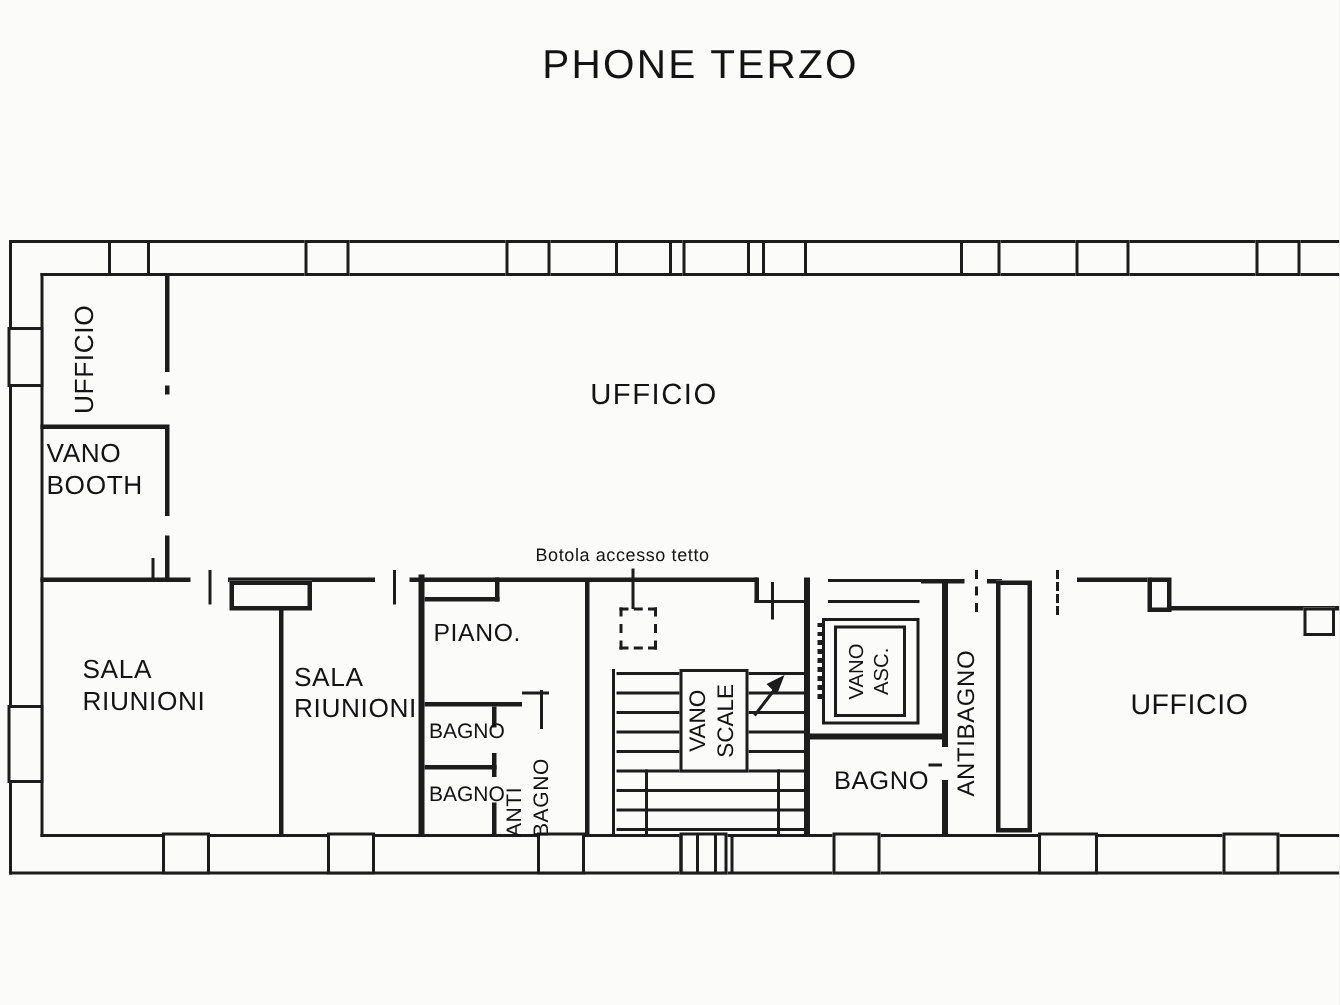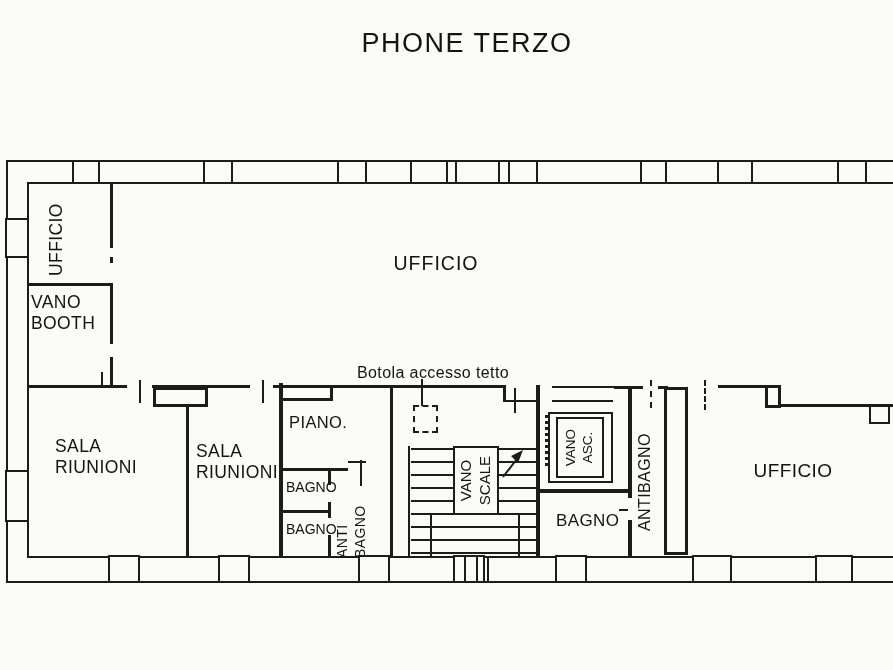--- a/index.html
+++ b/index.html
@@ -150,15 +150,15 @@
   <div class="lbl vtext" style="left:333px;top:488px;height:70px;font-size:14px;line-height:1.3;">ANTI
 BAGNO</div>
   <div class="label-box" style="left:453px;top:446px;width:46px;height:69px;">
     <span class="vtext" style="font-size:15px;line-height:1.25;white-space:pre-line;">VANO
 SCALE</span>
   </div>
   <div class="lbl" style="left:556px;top:511px;font-size:17px;">BAGNO</div>
   <div class="lbl vtext" style="left:635px;top:421px;height:110px;font-size:16px;">ANTIBAGNO</div>
   <div class="lbl" style="left:743px;top:459px;width:100px;text-align:center;font-size:19px;">UFFICIO</div>
 
-  <div class="lbl" style="left:357px;top:363px;font-size:16px;">Botola accesso tetto</div>
+  <div class="lbl" style="left:357px;top:363px;font-size:12px;">Botola accesso tetto</div>
 
 </div>
 
 </body></html>

